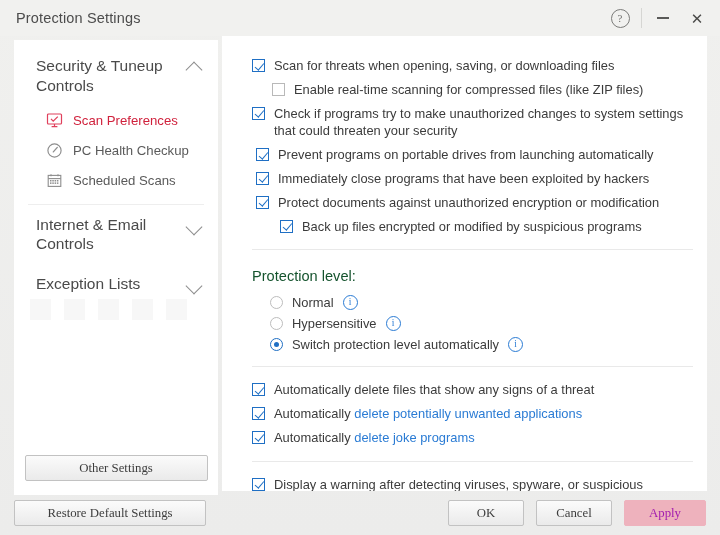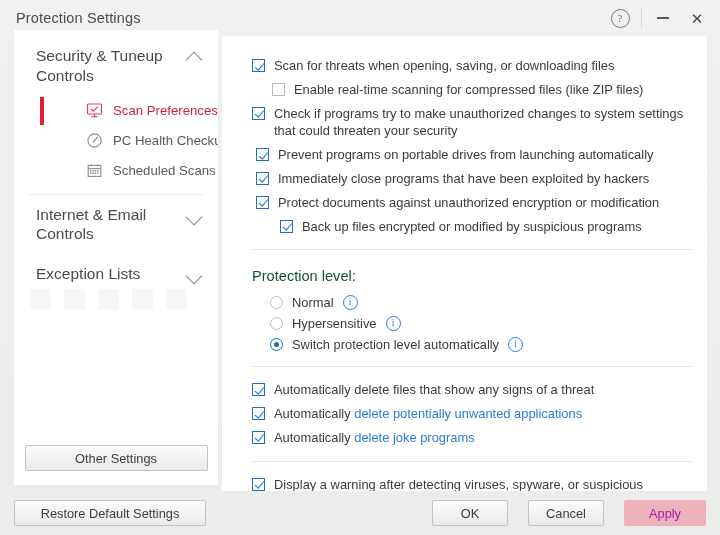--- a/index.html
+++ b/index.html
@@ -73,21 +73,21 @@
   }
   .close-glyph {
     font-size: 15px;
     color: #4a4a48;
     line-height: 1;
   }
 
   
   .sidebar {
     position: absolute;
-    left: 14px; top: 30px;
+    left: 14px; top: 40px;
     width: 204px; height: 455px;
     background: #ffffff;
     box-sizing: border-box;
     overflow: hidden;
   }
   .content {
     position: absolute;
     left: 222px; top: 36px;
     width: 485px; height: 455px;
     background: #ffffff;
@@ -112,21 +112,21 @@
   .chev {
     position: absolute;
     right: 18px;
     width: 11px; height: 11px;
     border-right: 1.4px solid #8d8d8d;
     border-bottom: 1.4px solid #8d8d8d;
   }
   .chev.up { top: 24px; transform: rotate(-135deg); }
   .chev.down { top: 16px; transform: rotate(45deg); }
 
-  .side-items { margin-top: 4px; margin-left: 40px; }
+  .side-items { margin-top: 4px; }
   .side-item {
     position: relative;
     display: flex;
     align-items: center;
     height: 30px;
     padding-left: 30px;
     font-size: 13.2px;
     color: #5a5a5a;
     cursor: default;
   }
@@ -168,21 +168,21 @@
   }
 
   .other-settings-wrap {
     position: absolute;
     left: 0; bottom: 14px;
     width: 204px;
     display: flex;
     justify-content: center;
   }
   .btn {
-    font-family: Liberation Sans, sans-serif;
+    font-family: Liberation Serif, serif;
     font-size: 12.8px;
     color: #3d3d3d;
     background: linear-gradient(180deg, #fbfbfb 0%, #eaeaea 100%);
     border: 1px solid #c2c2c2;
     border-radius: 2px;
     cursor: default;
     text-align: center;
   }
   .btn-other { width: 183px; height: 26px; }
   .btn-restore { width: 192px; height: 26px; }
@@ -296,21 +296,21 @@
     width: 720px; height: 44px;
   }
   .footer-left {
     position: absolute;
     left: 14px; top: 9px;
   }
   .footer-right {
     position: absolute;
     right: 14px; top: 9px;
     display: flex;
-    gap: 20px;
+    gap: 12px;
   }
 </style>
 </head>
 <body>
 
 <div class="window">
 
   <div class="titlebar">
     <div class="title-text">Protection Settings</div>
     <div class="titlebar-controls">

